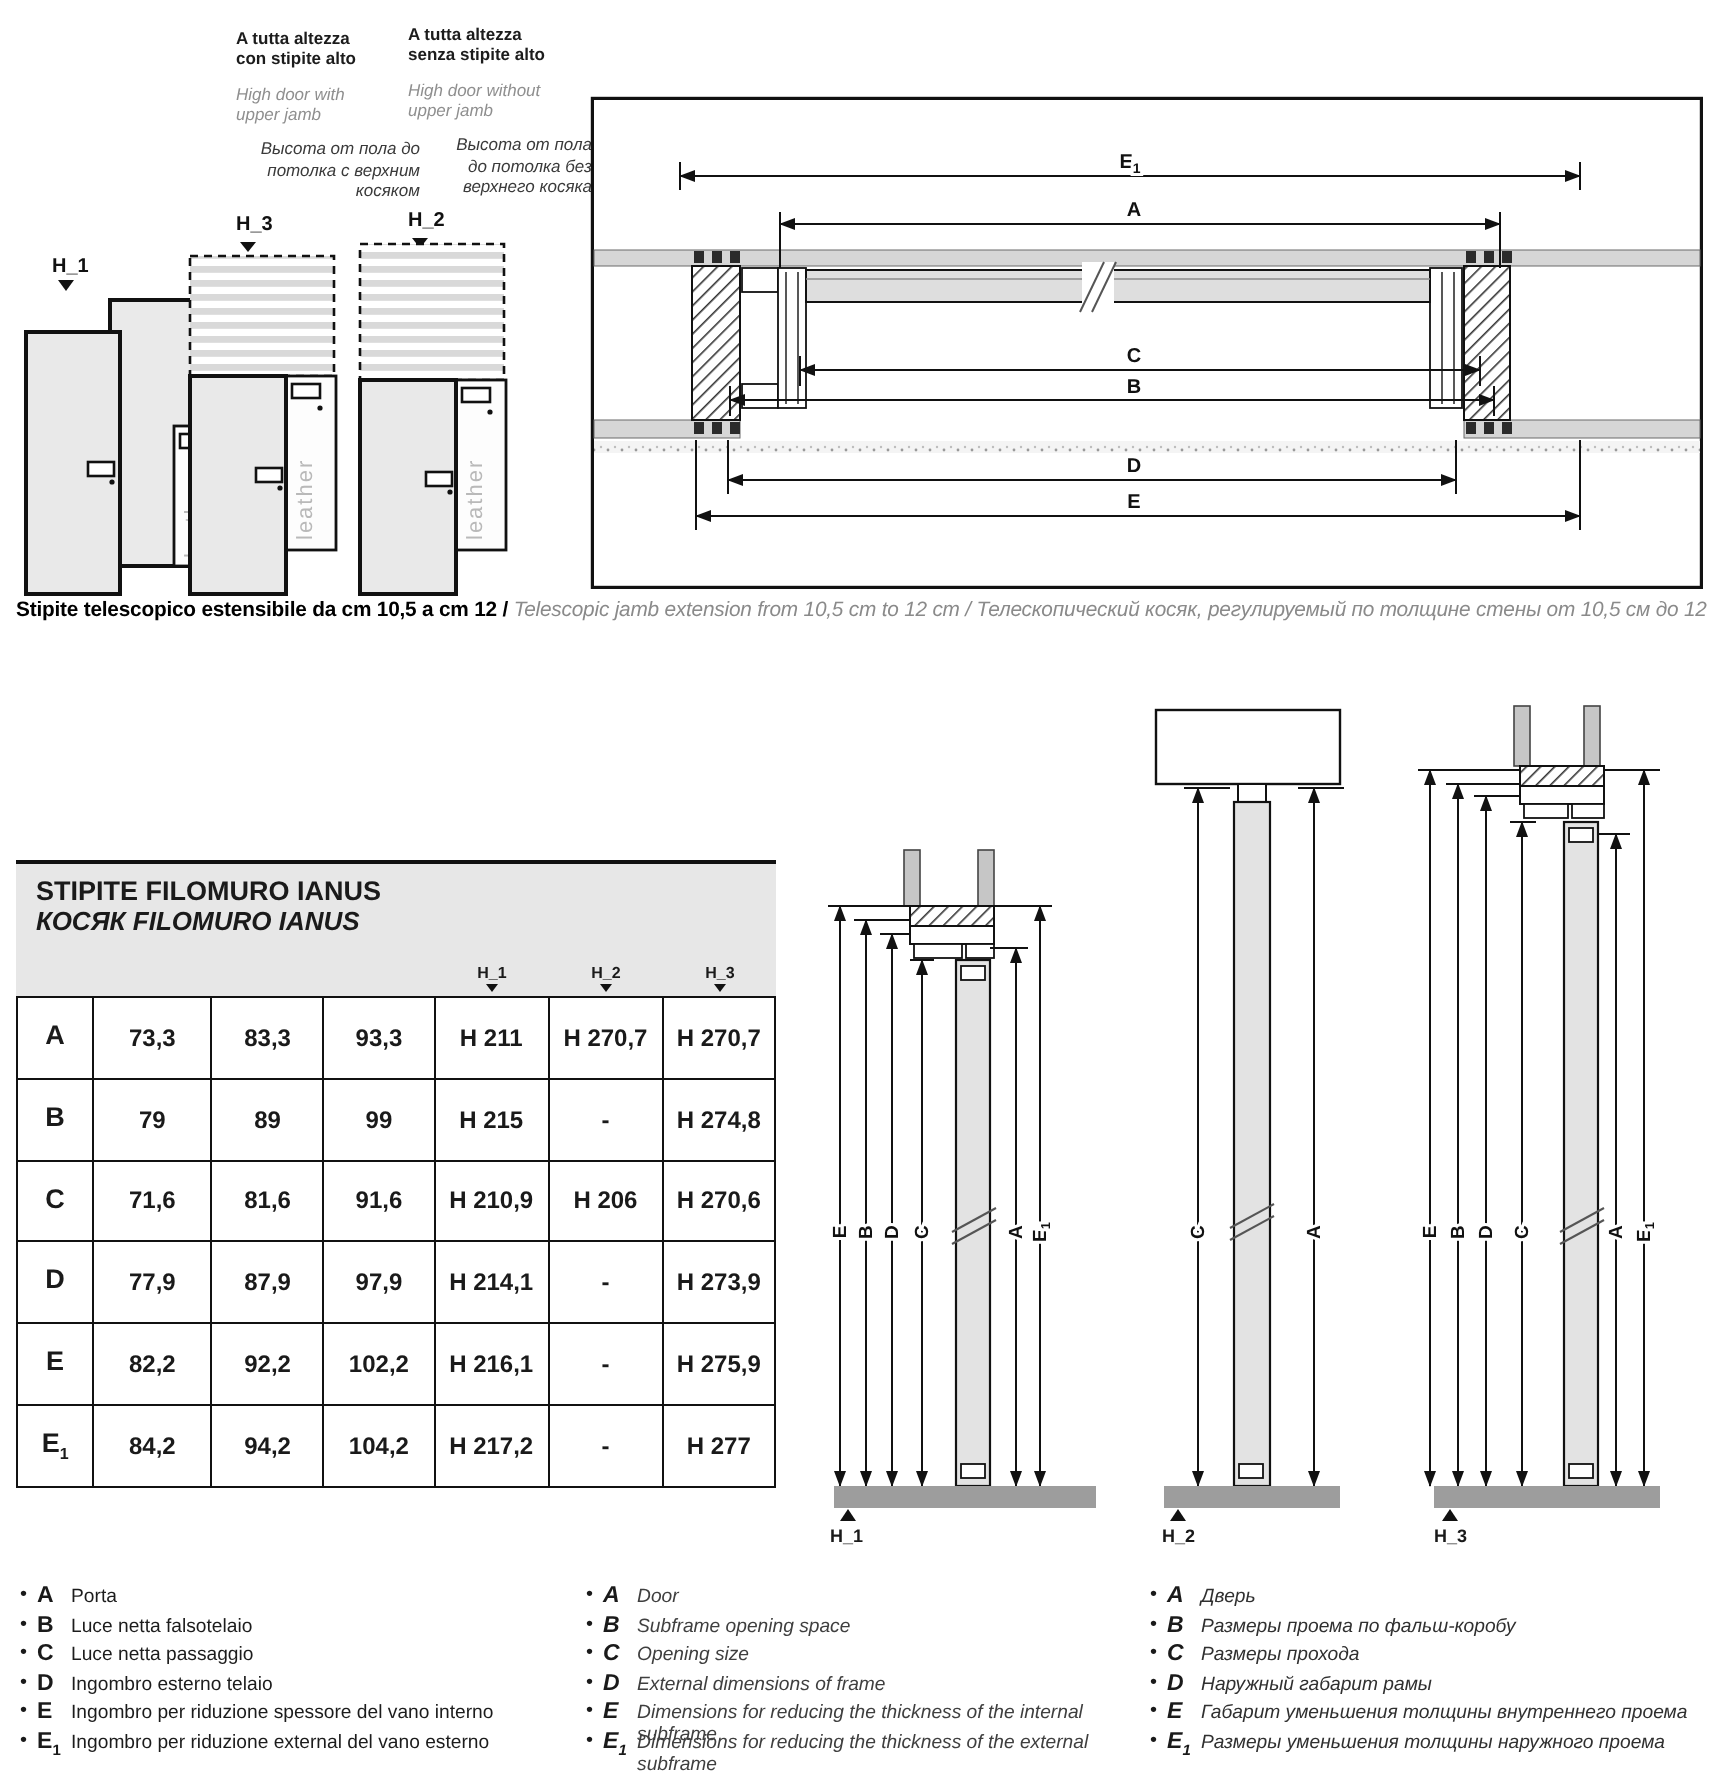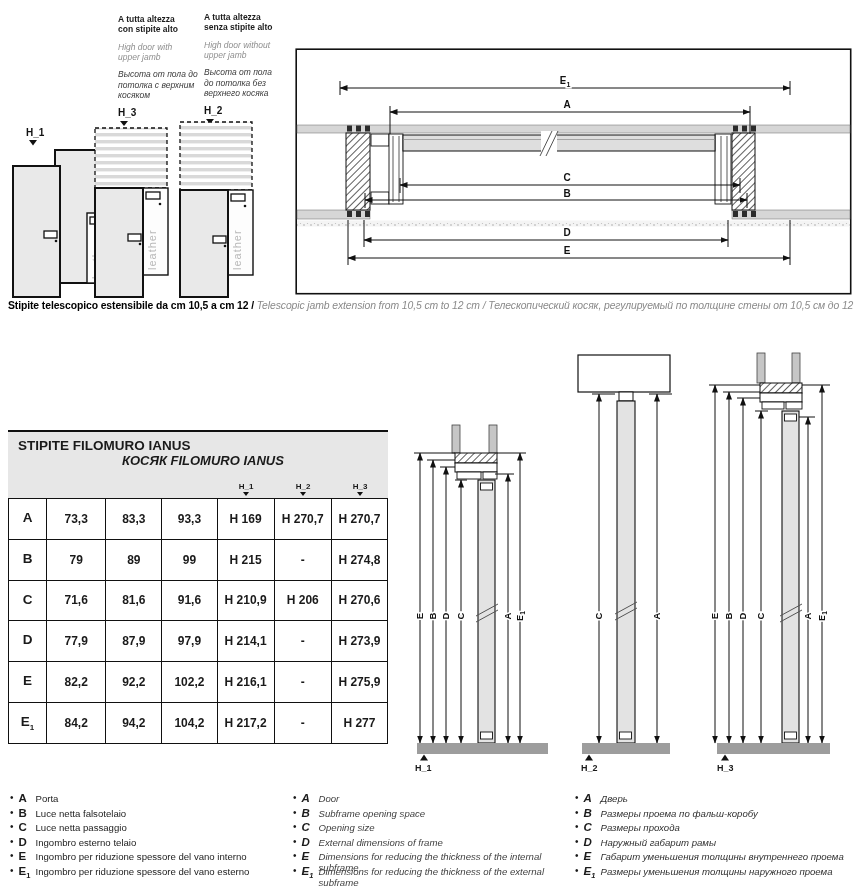--- a/index.html
+++ b/index.html
@@ -5,38 +5,38 @@
   html,body{margin:0;padding:0;background:#fff;}
   .page{position:relative;width:856px;height:894px;background:#fff;overflow:hidden;
         font-family:"Liberation Sans",sans-serif;color:#1a1a1a;}
   .abs{position:absolute;}
 
   
   .note{position:absolute;width:92px;font-size:8.5px;line-height:1.22;}
   .nt{white-space:pre-line;}
   .nt-it{color:#1c1c1c;font-weight:bold;margin-bottom:7px;}
   .nt-en{color:#8f8f8f;font-style:italic;margin-bottom:7px;}
-  .nt-ru{color:#3a3a3a;font-style:italic;margin-bottom:6px;}
+  .nt-ru{color:#3a3a3a;font-style:italic;margin-bottom:6px;text-align:right;}
   .hlabel{font-weight:bold;font-size:10px;color:#111;}
   .tri-down{width:0;height:0;border-left:4px solid transparent;border-right:4px solid transparent;
             border-top:5px solid #111;margin:2px 0 0 2px;}
 
   
   .caption{position:absolute;left:8px;top:300px;width:846px;white-space:nowrap;
            font-size:10.4px;letter-spacing:-0.1px;}
   .caption b{color:#000;}
   .caption i{color:#8a8a8a;}
 
   
   .table-wrap{position:absolute;left:8px;top:430px;width:380px;}
   .t-toprule{height:2px;background:#111;width:380px;}
   .t-head{position:relative;height:66px;background:#e7e7e7;box-sizing:border-box;padding:6px 0 0 10px;}
   .t-title1{font-weight:bold;font-size:13.5px;line-height:15px;}
   .t-title2{font-weight:bold;font-style:italic;font-size:13px;line-height:15px;}
-  .t-title3{font-weight:bold;font-style:italic;font-size:13px;line-height:15px;text-align:center;}
+  .t-title3{font-weight:bold;font-style:italic;font-size:13px;line-height:15px;}
   .t-colhead{position:absolute;bottom:2px;width:40px;text-align:center;font-size:8px;font-weight:bold;}
   .t-colhead .tri-down{margin:1px auto 0 auto;border-left-width:3.5px;border-right-width:3.5px;border-top-width:4.5px;}
   table.spec{border-collapse:collapse;table-layout:fixed;width:380px;}
   table.spec td{border:1.2px solid #111;height:39.8px;text-align:center;vertical-align:middle;
                 font-weight:bold;font-size:12px;padding:0;}
   table.spec td.rowlab{font-size:13.5px;}
   sub.small{font-size:8px;}
 
   
   .legend{position:absolute;top:792px;}
@@ -252,21 +252,21 @@
           <col style="width:57px">
           <col style="width:57px">
           <col style="width:56px">
         </colgroup>
       <tbody>
         <tr>
           <td class="rowlab"><span>A</span><sub class="small"></sub></td>
           <td>73,3</td>
             <td>83,3</td>
             <td>93,3</td>
-            <td>H 169</td>
+            <td>H 211</td>
             <td>H 270,7</td>
             <td>H 270,7</td>
         </tr>
         <tr>
           <td class="rowlab"><span>B</span><sub class="small"></sub></td>
           <td>79</td>
             <td>89</td>
             <td>99</td>
             <td>H 215</td>
             <td>-</td>
@@ -434,21 +434,21 @@
     <div class="lg-row">
         <span class="lg-k"><span>D</span><sub></sub></span>
         <span class="lg-t">Ingombro esterno telaio</span>
       </div>
     <div class="lg-row">
         <span class="lg-k"><span>E</span><sub></sub></span>
         <span class="lg-t">Ingombro per riduzione spessore del vano interno</span>
       </div>
     <div class="lg-row">
         <span class="lg-k"><span>E</span><sub>1</sub></span>
-        <span class="lg-t">Ingombro per riduzione spessore del vano esterno</span>
+        <span class="lg-t">Ingombro per riduzione external del vano esterno</span>
       </div>
   </div>
   <div class="legend legend-en" style="left:293px;width:276px;">
     <div class="lg-row">
         <span class="lg-k"><span>A</span><sub></sub></span>
         <span class="lg-t">Door</span>
       </div>
     <div class="lg-row">
         <span class="lg-k"><span>B</span><sub></sub></span>
         <span class="lg-t">Subframe opening space</span>

